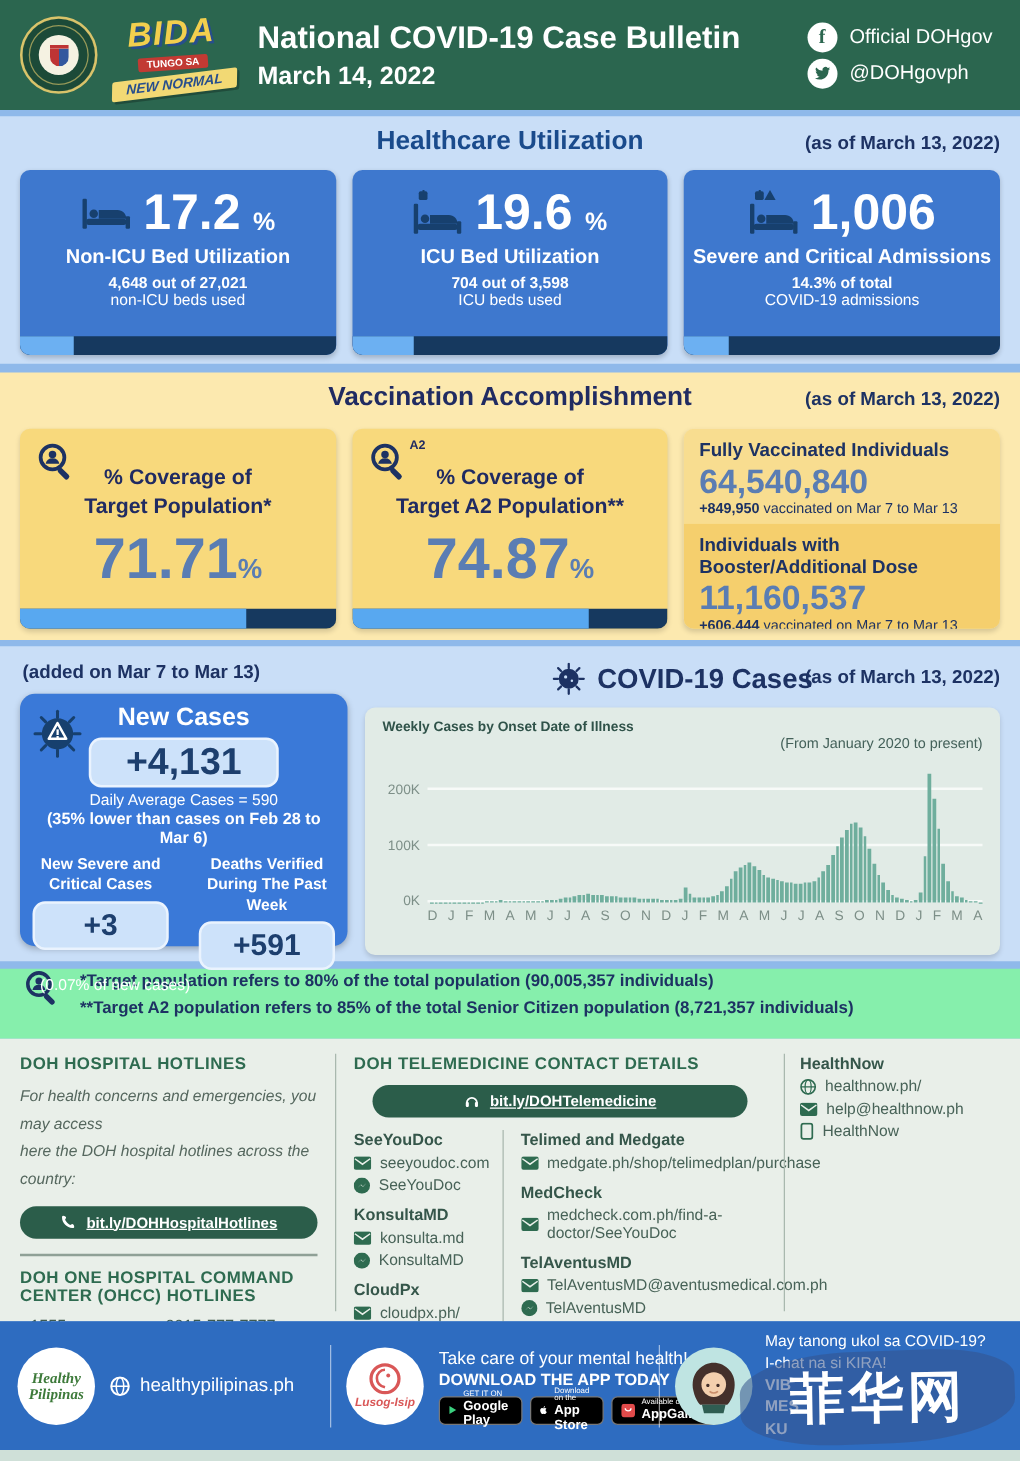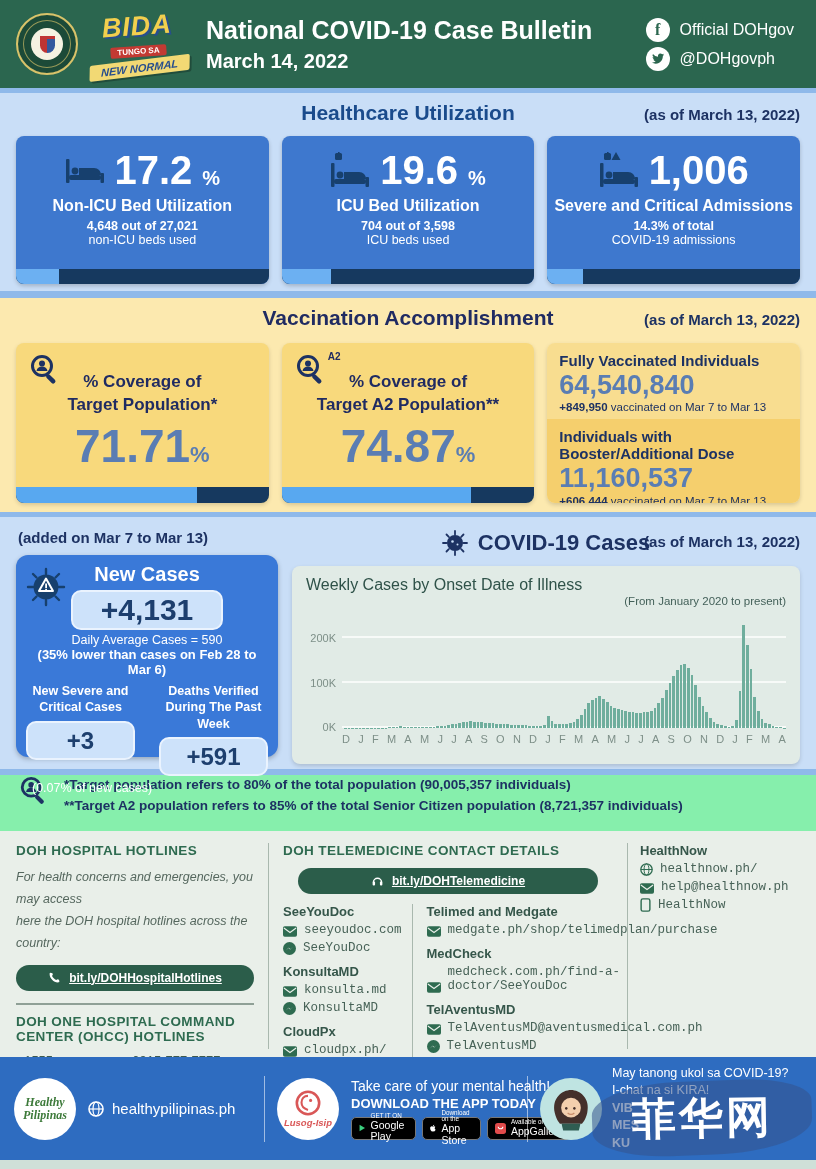--- a/index.html
+++ b/index.html
@@ -77,21 +77,21 @@
   .cs-col { flex:1; font-size:12.5px; font-weight:bold; line-height:1.3; }
   .cs-minipill { background:#cde2fa; border:2px solid #eaf3fe; border-radius:10px; color:#1d3f6e; font-size:24px; font-weight:bold; margin-top:5px; padding:2px 0; }
   .cs-sub { font-size:12.5px; margin-top:5px; text-align:left; padding-left:6px; }
   .cs-right { flex:1; min-width:0; }
   .cs-head { display:flex; align-items:center; justify-content:center; gap:10px; position:relative; height:32px; }
   .cs-head .as-of { top:6px; }
   .cs-head-title { font-size:22px; font-weight:bold; color:#1d3263; }
 
   
   .chart-card { background:#e1ebe6; border-radius:8px; margin-top:7px; padding:10px 14px 8px; height:198px; box-shadow:0 2px 4px rgba(0,0,0,.15); }
-  .ch-title { font-size:16px; font-weight:normal; color:#2f5249; }
+  .ch-title { font-size:11px; font-weight:bold; color:#2f5249; }
   .ch-sub { font-size:11.5px; color:#44615a; margin-top:1px;text-align:right; }
   .ch-row { display:flex; margin-top:9px; }
   .ch-ylab { width:36px; position:relative; height:112px; flex:0 0 auto; }
   .ch-ylab span { position:absolute; right:6px; font-size:11px; color:#7d8f88; }
   .yt0 { bottom:calc(80% - 6px); } .yt1 { bottom:calc(40% - 6px); } .yt2 { bottom:-5px; }
   .ch-plot { flex:1; position:relative; height:112px; }
   .gridline { position:absolute; left:0; right:0; height:2px; background:#f7faf8; }
   .g0 { bottom:0; } .g1 { bottom:40%; } .g2 { bottom:80%; }
   #bars { position:absolute; left:2px; right:0; top:0; bottom:0; display:flex; align-items:flex-end; gap:1px; }
   .bar { flex:1 1 0; min-width:1px; background:#6fae9d; }
@@ -110,39 +110,39 @@
   .pill { display:flex; align-items:center; justify-content:center; gap:8px; background:#2b5d4a; color:#fff; border-radius:14px; height:26px; font-size:12px; font-weight:bold; margin-top:10px; cursor:pointer; }
   .pill span { text-decoration:underline; }
   .hrline { border-top:2px solid #8fa096; margin:12px 0 9px; }
   .nums { display:grid; grid-template-columns:1fr 1.2fr; font-size:13px; color:#3f5a4e; margin-top:9px; row-gap:9px; }
   .tm-pill { width:300px; margin:10px auto 10px; }
   .tm-cols { display:flex; }
   .tm-colA { flex:1; padding-right:10px; }
   .tm-colB { flex:1.25; border-left:1px solid #a9b8ae; padding-left:14px; }
   .tm-group { margin-bottom:9px; }
   .tm-name { font-size:13px; font-weight:bold; color:#35564a; }
-  .tm-row { display:flex; align-items:flex-end; gap:7px; font-size:12.5px; color:#476257; margin-top:4px;font-family:Liberation Mono, monospace; }
+  .tm-row { display:flex; align-items:center; gap:7px; font-size:12.5px; color:#476257; margin-top:4px; }
   .tm-row svg { flex:0 0 auto; }
   .hl-col3 .tm-group { margin-top:0; }
 
   
   .footer { background:#2e6cc0; height:103px; display:flex; align-items:center; padding:0 14px; position:relative; color:#fff; }
   .logo-circle { width:62px; height:62px; border-radius:50%; background:#fff; display:flex; flex-direction:column; align-items:center; justify-content:center; flex:0 0 auto; }
   .hp-t { color:#3d7a3a; font-weight:bold; font-style:italic; font-size:12px; line-height:1.05; font-family:"Liberation Serif",serif; }
   .lusog-t { color:#d95757; font-weight:bold; font-style:italic; font-size:9.5px; margin-top:1px; }
   .f-g1 { display:flex; align-items:center; gap:12px; width:238px; flex:0 0 auto; }
   .f-site { display:flex; align-items:center; gap:8px; font-size:15px; }
   .f-div { width:1px; height:66px; background:rgba(255,255,255,.55); margin:0 12px; flex:0 0 auto; }
   .f-g2 { display:flex; align-items:center; gap:12px; flex:1; min-width:0; }
   .f-m1 { font-size:14px; }
   .f-m2 { font-size:13px; font-weight:bold; margin-top:2px; }
   .badges { display:flex; gap:6px; margin-top:6px; }
   .badge { background:#000; border:1px solid #777; border-radius:5px; color:#fff; display:flex; align-items:center; gap:5px; padding:2px 7px; height:23px; cursor:pointer; }
   .badge .sm { font-size:6.3px; display:block; line-height:1.1; }
-  .badge .bg { font-size:10.5px; font-weight:normal; display:block; line-height:1.1; }
+  .badge .bg { font-size:10.5px; font-weight:bold; display:block; line-height:1.1; }
   .f-g3 { display:flex; align-items:center; gap:10px; width:262px; flex:0 0 auto; position:relative; }
   .kira-lines { font-size:12.5px; line-height:1.4; }
   .kira-strong { font-weight:bold; }
   .watermark { position:absolute; right:-10px; top:16px; width:220px; height:74px; background:rgba(52,84,140,.55); border-radius:42% 30% 45% 35%; transform:rotate(-2deg); display:flex; align-items:center; justify-content:center; }
   .wm-text { color:#fff; font-size:44px; font-weight:bold; letter-spacing:3px; transform:rotate(1deg); font-family:"DejaVu Sans",sans-serif; }
   .bottom-strip { height:9px; background:#cfe0d8; }
 </style>
 </head>
 <body>
 

